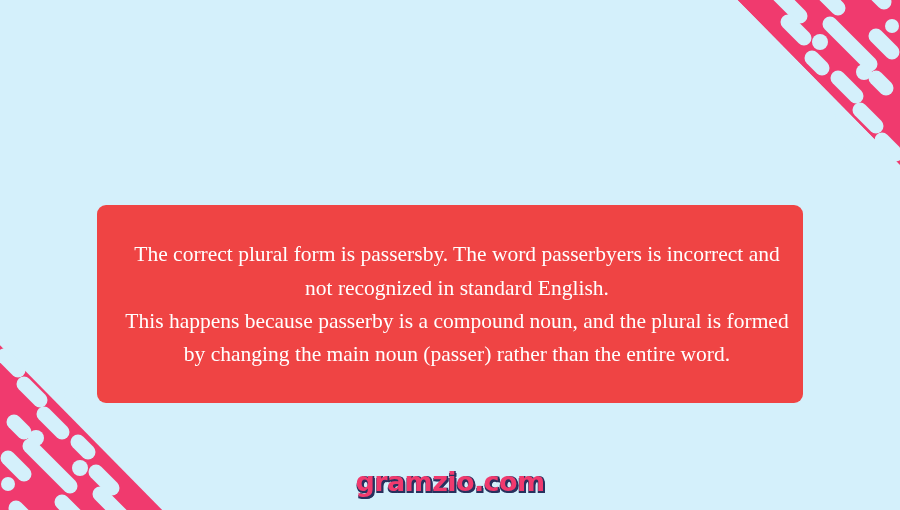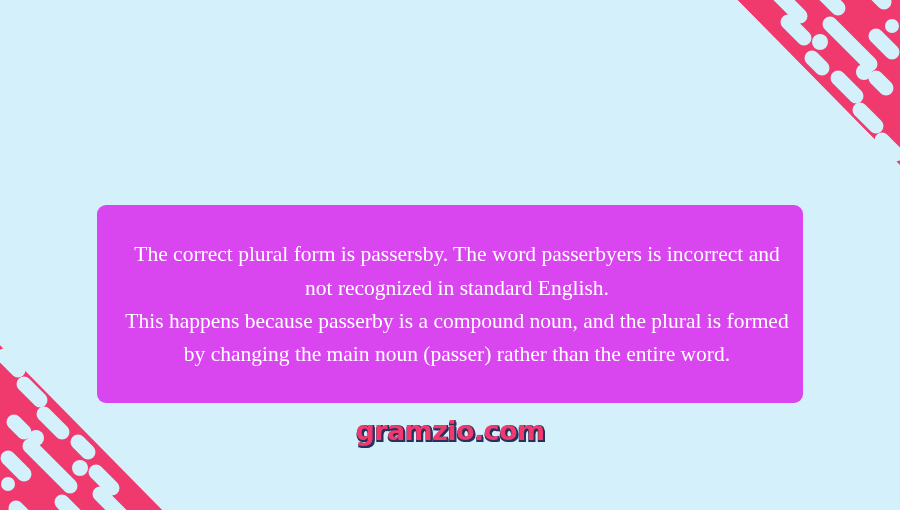--- a/index.html
+++ b/index.html
@@ -75,21 +75,21 @@
     display: block;
   }
 
   
   .answer-card {
     position: absolute;
     left: 97px;
     top: 205px;
     width: 706px;
     height: 198px;
-    background: #d946ef;
+    background: #ef4444;
     border-radius: 9px;
     box-sizing: border-box;
     padding: 16px 8px 14px 22px;
     display: flex;
     flex-direction: column;
     align-items: center;
     justify-content: center;
   }
   .answer-text {
     color: #ffffff;
@@ -103,21 +103,21 @@
   .answer-para + .answer-para {
     margin-top: 0;
     text-align: center;
   }
 
   
   .logo {
     position: absolute;
     left: 0;
     right: 0;
-    top: 413px;
+    top: 464px;
     text-align: center;
     height: 36px;
     line-height: 36px;
     text-decoration: underline;
   }
   .logo-text {
     display: inline-block;
     font-family: "DejaVu Sans", sans-serif;
     font-weight: bold;
     font-size: 27px;

